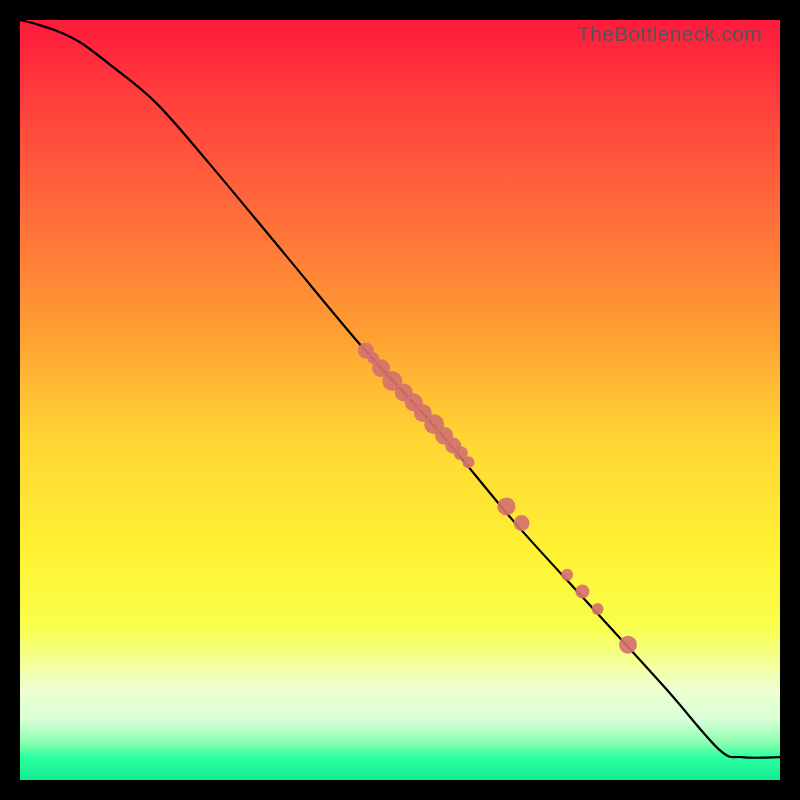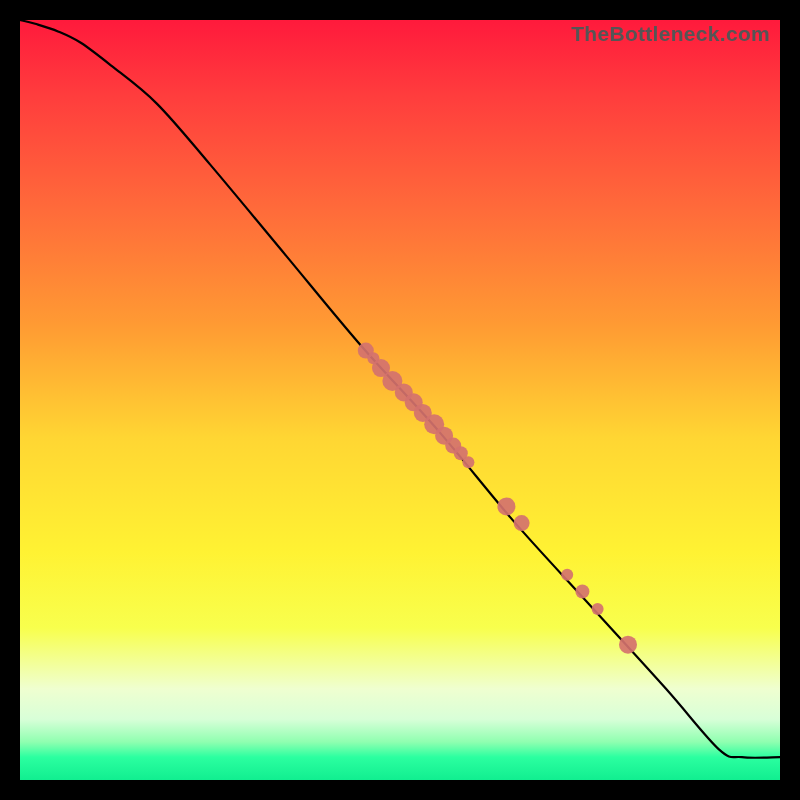--- a/index.html
+++ b/index.html
@@ -34,24 +34,24 @@
       #efffd0 88%,
       #d8ffd8 92%,
       #8fffb0 95%,
       #2bffa0 97%,
       #11ee90 100%
     );
   }
   .watermark {
     position: absolute;
     top: 2px;
-    right: 10px;
+    right: 18px;
     color: #555555;
     font-size: 21px;
-    font-weight: 700;
+    font-weight: 400;
     letter-spacing: 0.3px;
     user-select: none;
   }
   svg.curve {
     position: absolute;
     inset: 0;
     width: 760px;
     height: 760px;
     overflow: visible;
   }

